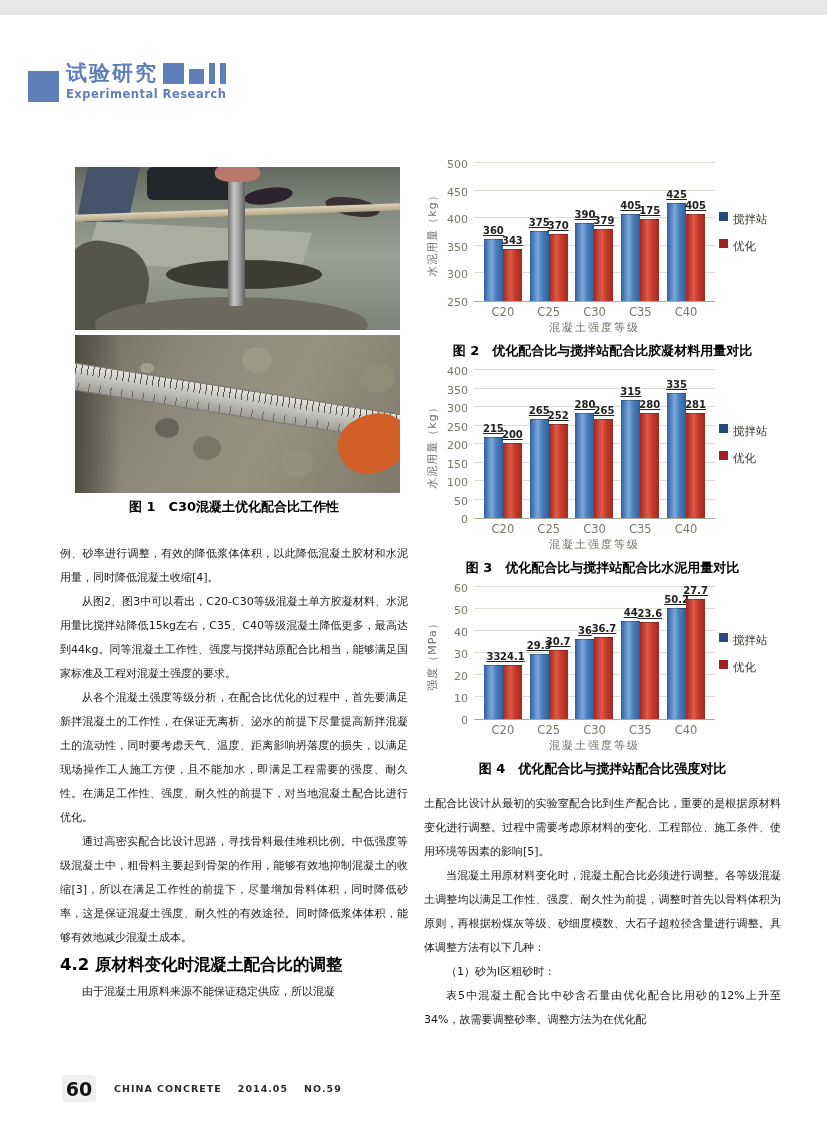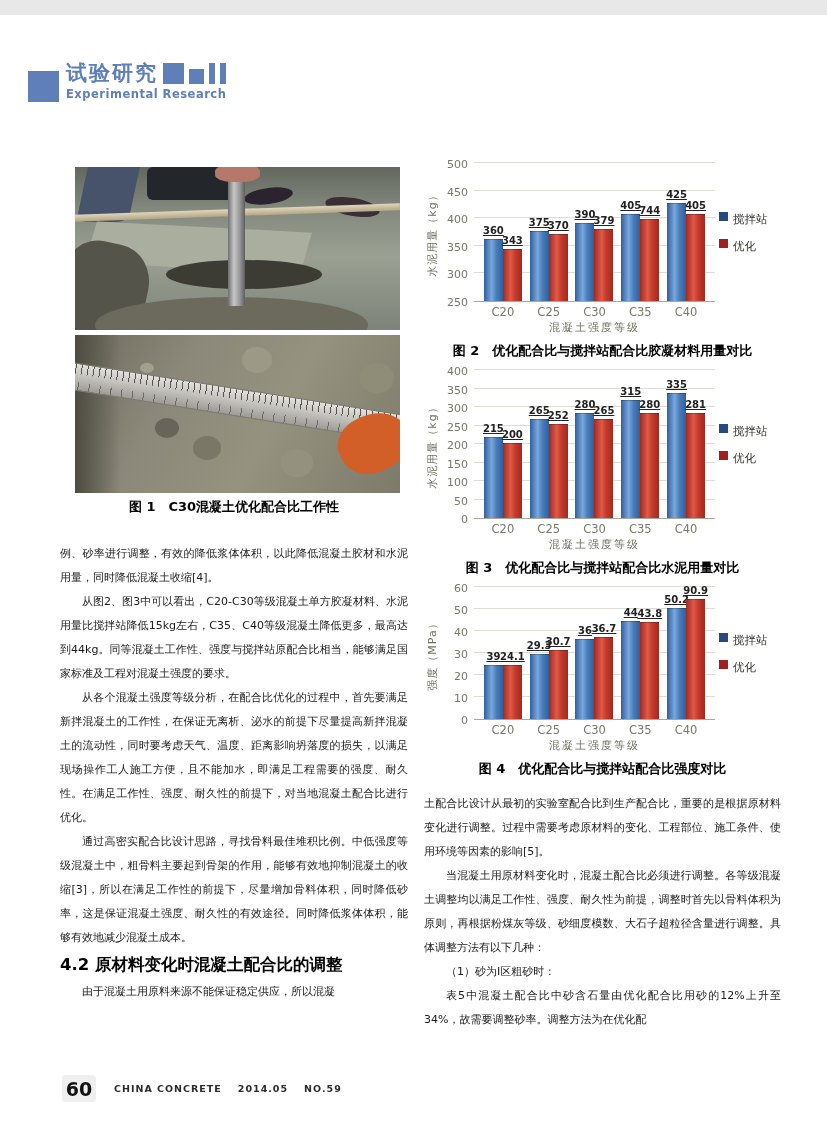--- a/index.html
+++ b/index.html
@@ -184,21 +184,21 @@
                 </div>
                 <div class="bar bar-red" style="height: 71.208px;">
                   <div class="bar-label">379</div>
                 </div>
               </div>
               <div class="bar-group">
                 <div class="bar bar-blue" style="height: 85.56px;">
                   <div class="bar-label">405</div>
                 </div>
                 <div class="bar bar-red" style="height: 80.592px;">
-                  <div class="bar-label">744</div>
+                  <div class="bar-label">175</div>
                 </div>
               </div>
               <div class="bar-group">
                 <div class="bar bar-blue" style="height: 96.6px;">
                   <div class="bar-label">425</div>
                 </div>
                 <div class="bar bar-red" style="height: 85.56px;">
                   <div class="bar-label">405</div>
                 </div>
               </div>
@@ -331,21 +331,21 @@
           <div class="plot" style="height: 132px;">
             <div class="gridline" style="bottom: 22px;"></div>
             <div class="gridline" style="bottom: 44px;"></div>
             <div class="gridline" style="bottom: 66px;"></div>
             <div class="gridline" style="bottom: 88px;"></div>
             <div class="gridline" style="bottom: 110px;"></div>
             <div class="gridline" style="bottom: 132px;"></div>
             <div class="bars-row">
               <div class="bar-group">
                 <div class="bar bar-blue" style="height: 52.8px;">
-                  <div class="bar-label">39</div>
+                  <div class="bar-label">33</div>
                 </div>
                 <div class="bar bar-red" style="height: 53.02px;">
                   <div class="bar-label">24.1</div>
                 </div>
               </div>
               <div class="bar-group">
                 <div class="bar bar-blue" style="height: 64.46px;">
                   <div class="bar-label">29.3</div>
                 </div>
                 <div class="bar bar-red" style="height: 67.54px;">
@@ -358,29 +358,29 @@
                 </div>
                 <div class="bar bar-red" style="height: 80.74px;">
                   <div class="bar-label">36.7</div>
                 </div>
               </div>
               <div class="bar-group">
                 <div class="bar bar-blue" style="height: 96.8px;">
                   <div class="bar-label">44</div>
                 </div>
                 <div class="bar bar-red" style="height: 96.36px;">
-                  <div class="bar-label">43.8</div>
+                  <div class="bar-label">23.6</div>
                 </div>
               </div>
               <div class="bar-group">
                 <div class="bar bar-blue" style="height: 110.44px;">
                   <div class="bar-label">50.2</div>
                 </div>
                 <div class="bar bar-red" style="height: 119.24px;">
-                  <div class="bar-label">90.9</div>
+                  <div class="bar-label">27.7</div>
                 </div>
               </div>
             </div>
           </div>
           <div class="legend" style="height: 132px;">
             <div class="legend-item">
               <span class="swatch swatch-blue"></span>
               <span class="legend-label">搅拌站</span>
             </div>
             <div class="legend-item">

